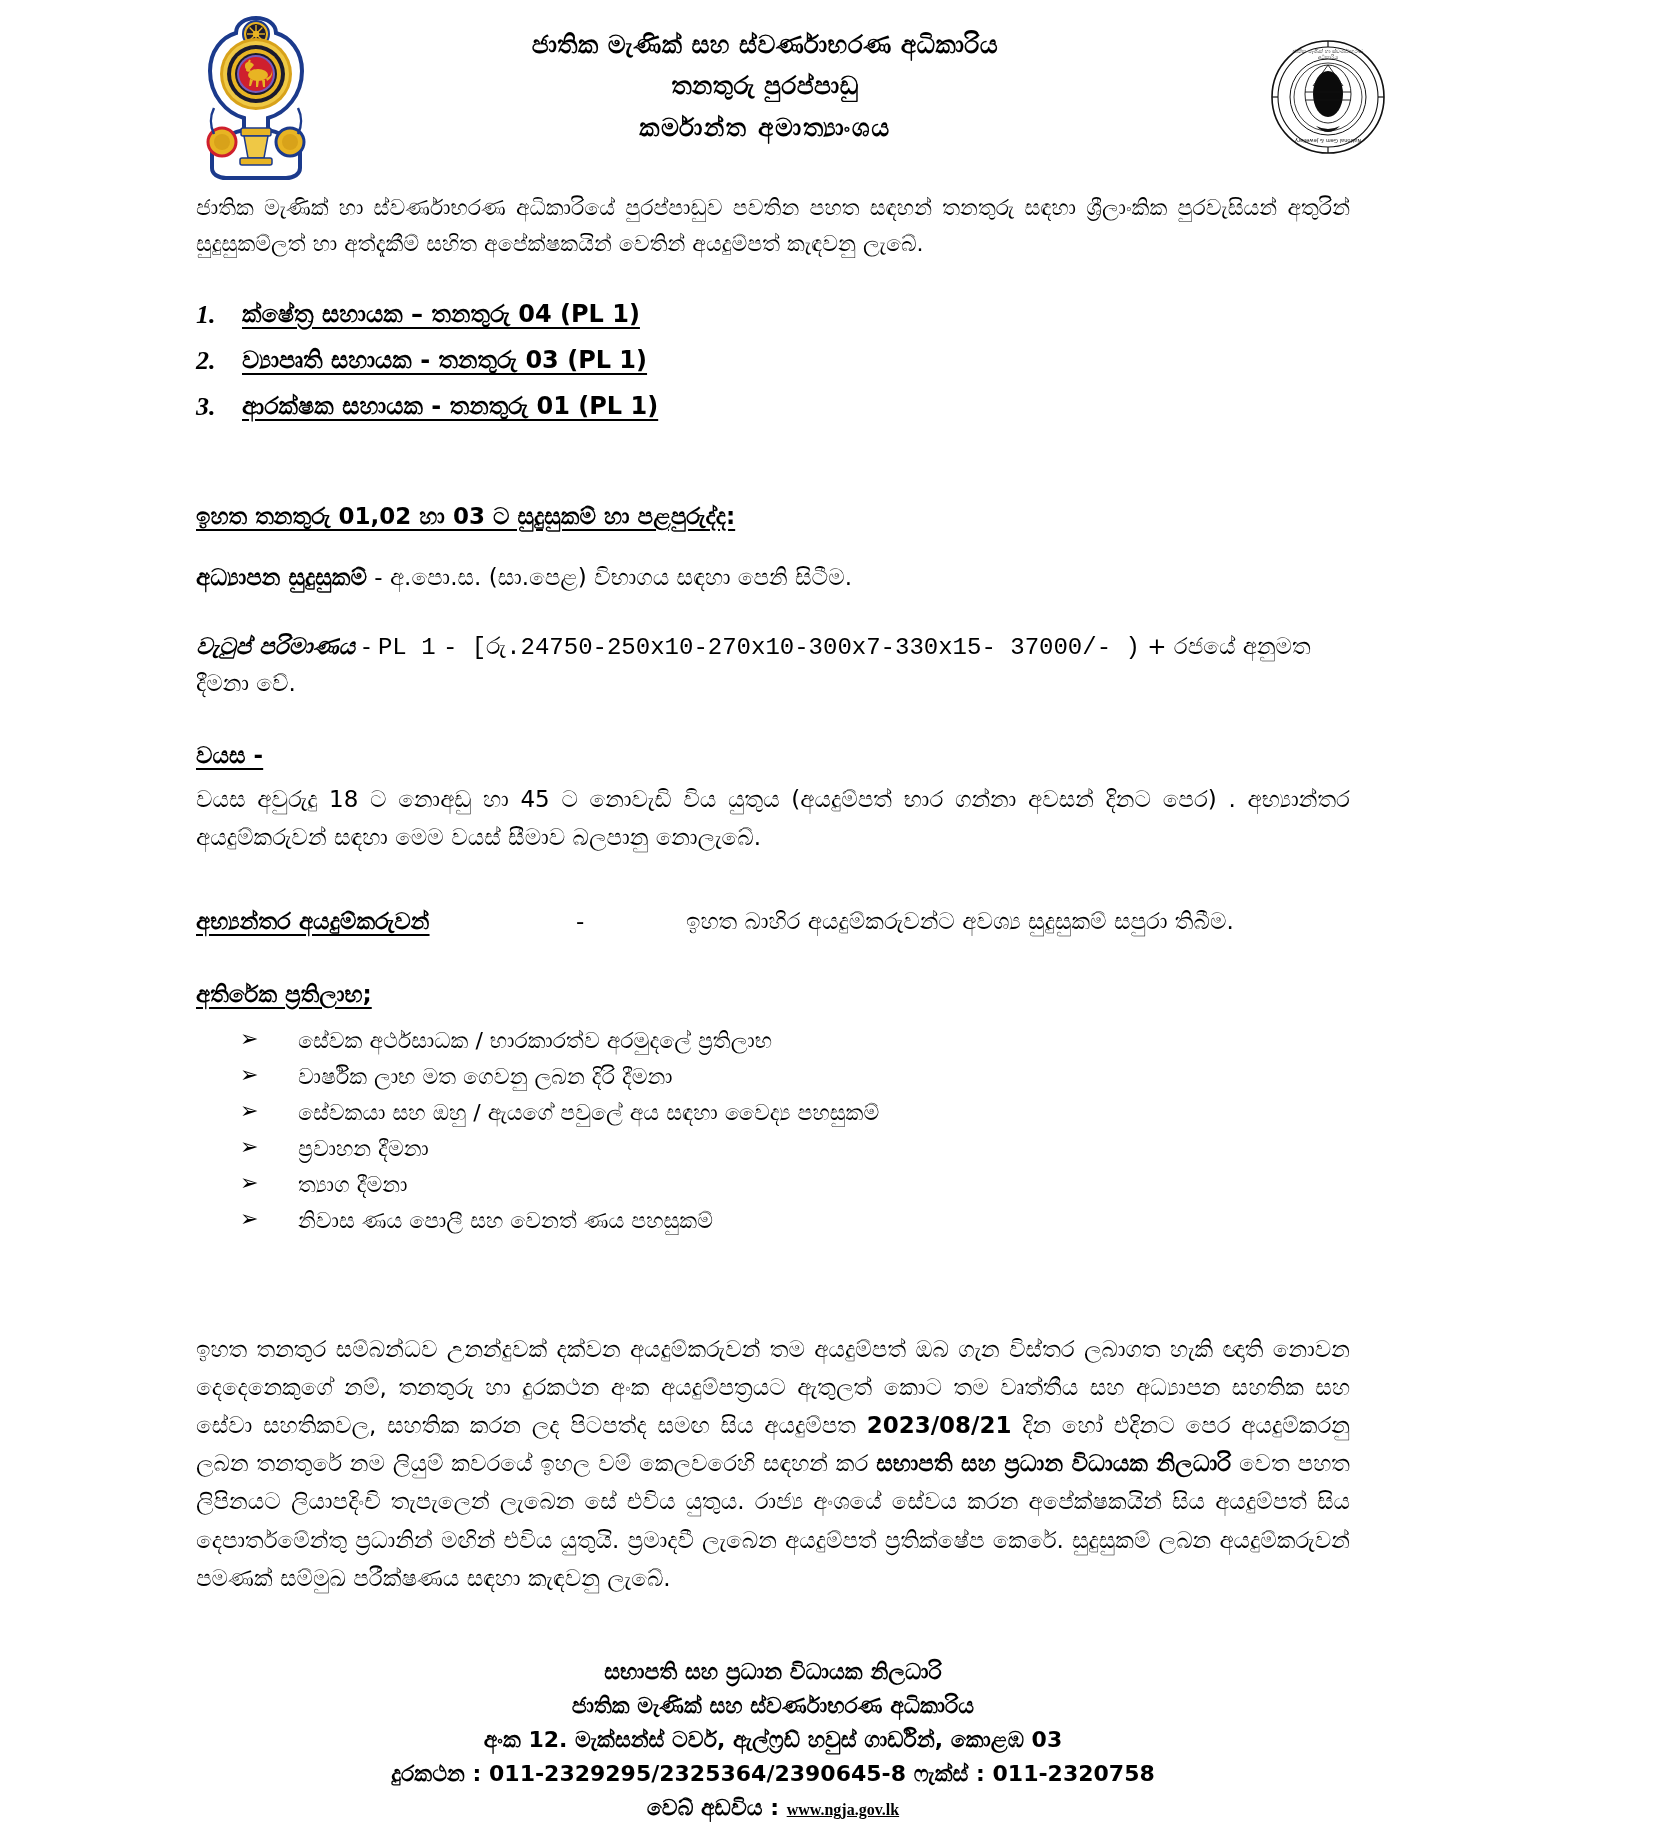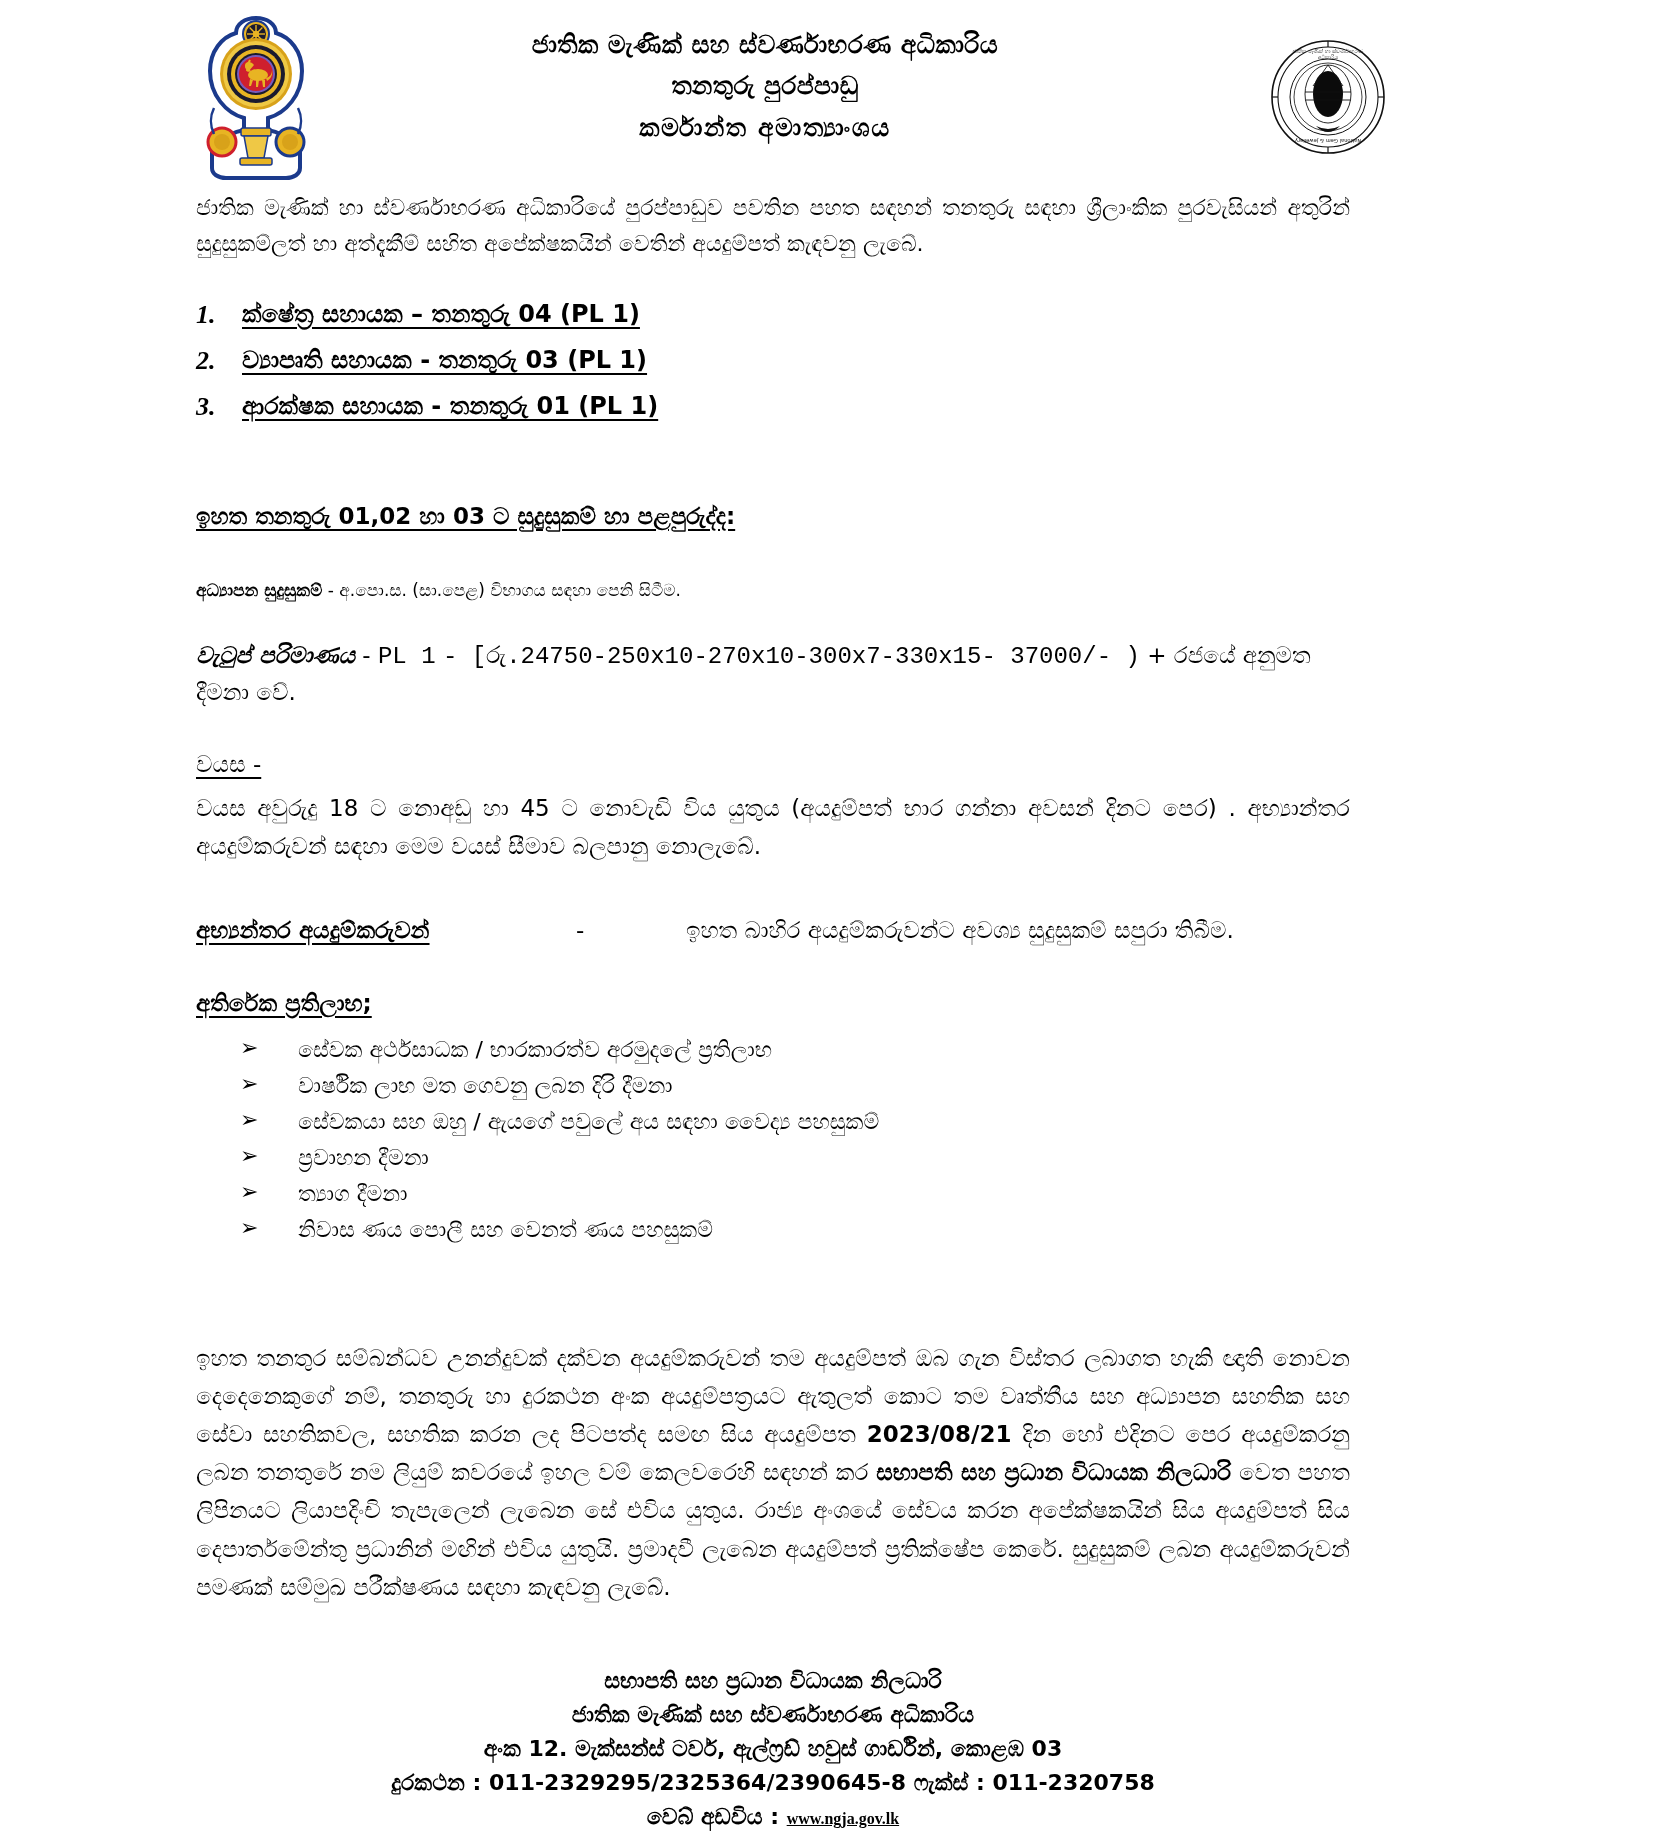--- a/index.html
+++ b/index.html
@@ -111,22 +111,22 @@
   
   .sec-qual-head {
     margin-top: 66px;
     font-size: 23px;
     font-weight: 700;
     text-decoration: underline;
     text-underline-offset: 5px;
     display: inline-block;
   }
   .row-line {
-    margin-top: 48px;
-    font-size: 17px;
+    margin-top: 30px;
+    font-size: 23px;
     line-height: 1.5;
   }
   .row-line .lbl {
     font-weight: 700;
   }
   .salary-line {
     margin-top: 34px;
     font-size: 23px;
     line-height: 1.5;
   }
@@ -134,21 +134,21 @@
     font-weight: 700;
     font-style: italic;
   }
   .salary-line .scale {
     font-family: Liberation Mono, monospace;
     font-size: 24px;
   }
   .age-head {
     margin-top: 42px;
     font-size: 23px;
-    font-weight: 400;
+    font-weight: 700;
     text-decoration: underline;
     text-underline-offset: 5px;
     display: inline-block;
   }
   .age-body {
     margin-top: 12px;
     font-size: 23px;
     line-height: 1.62;
     text-align: justify;
   }

